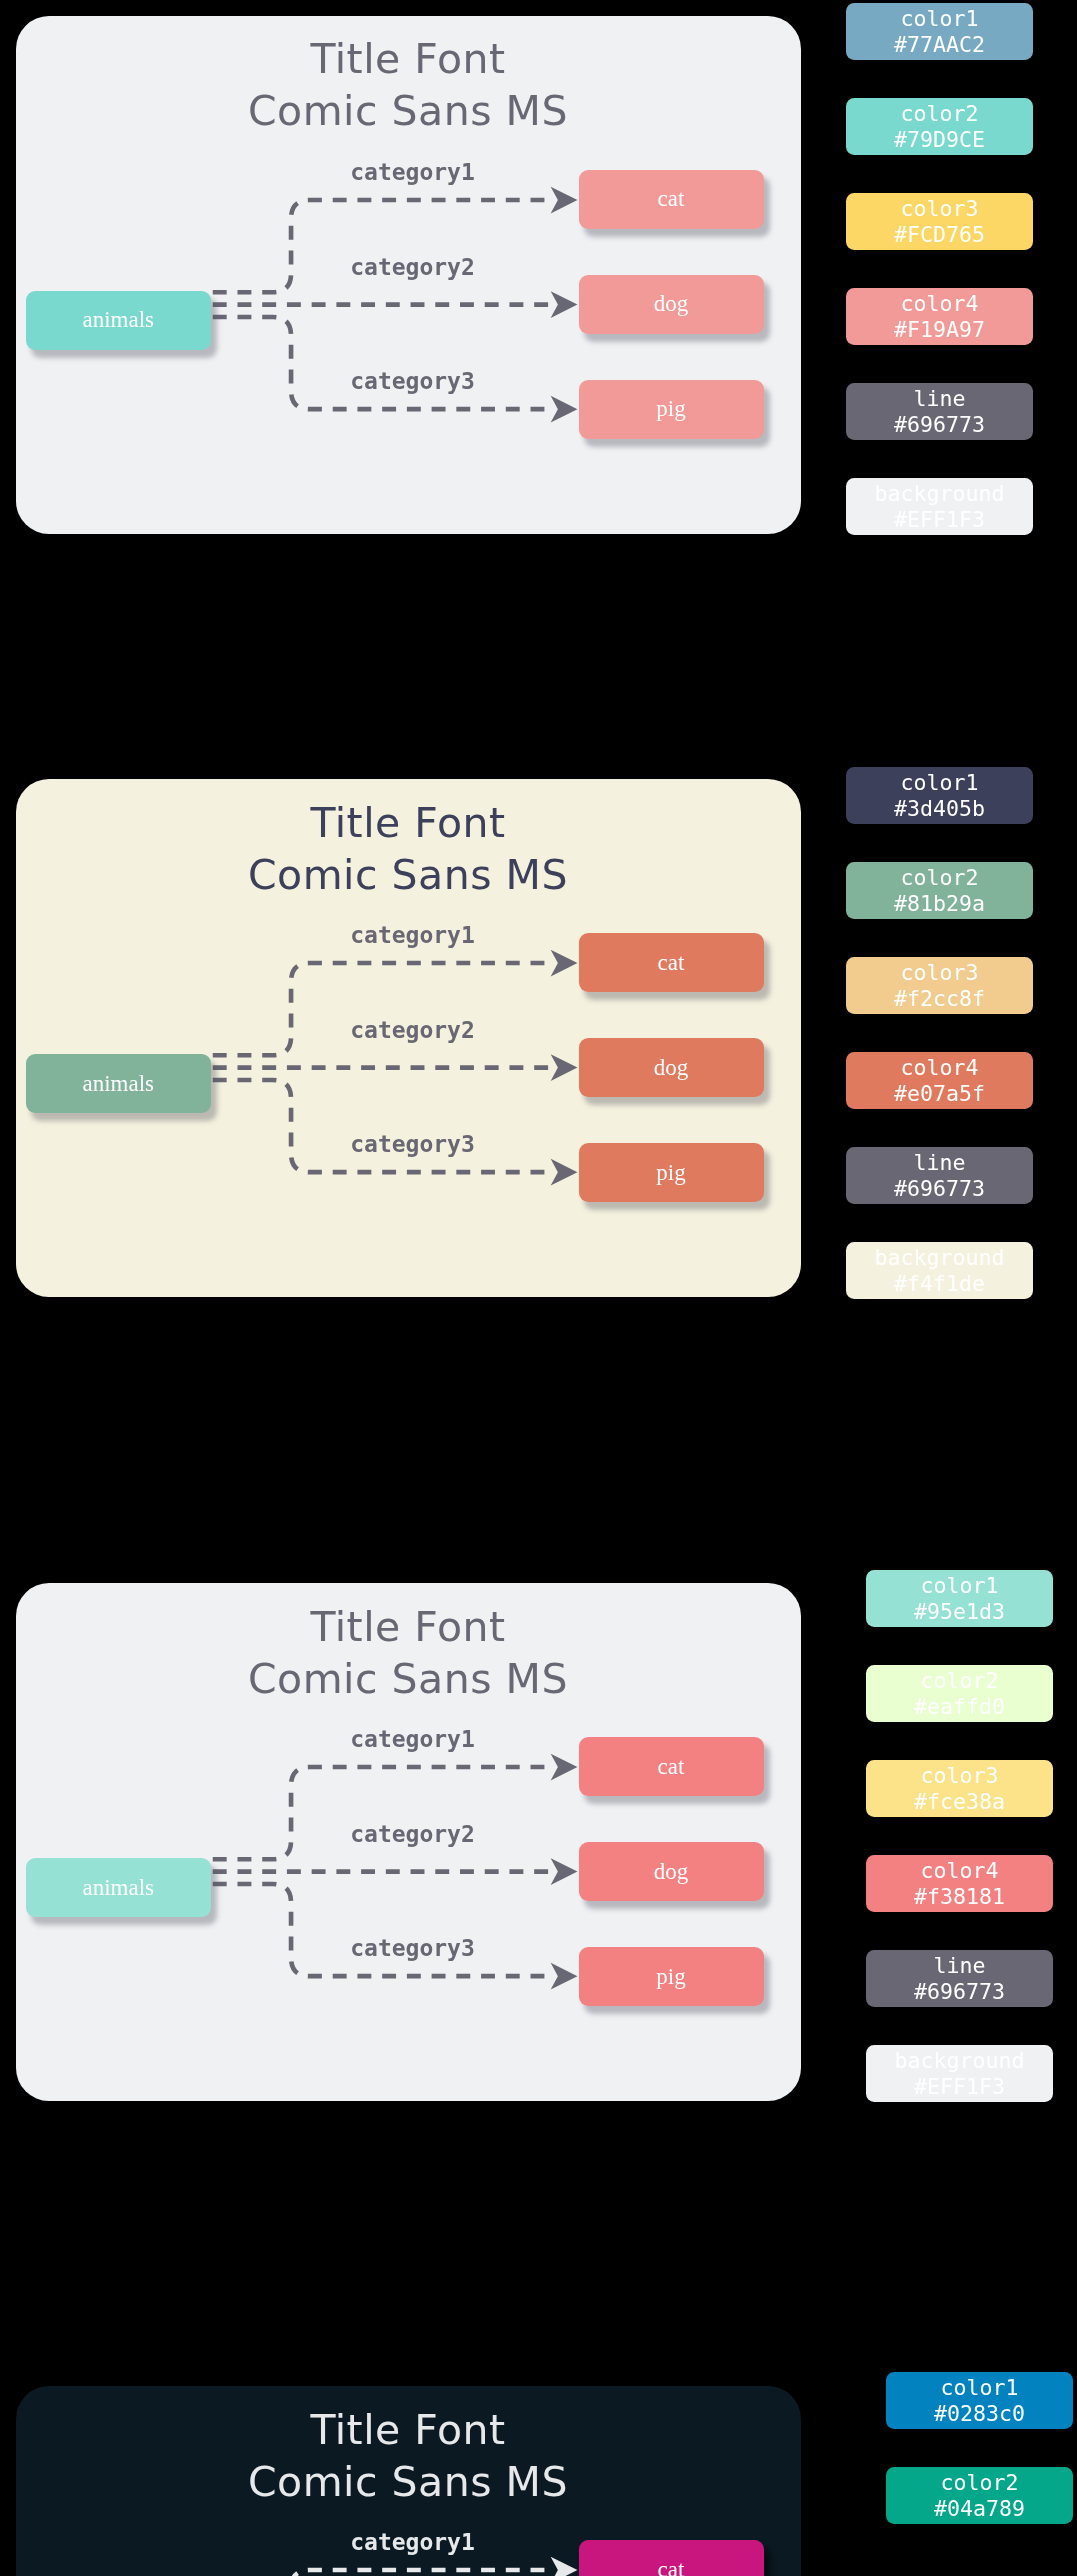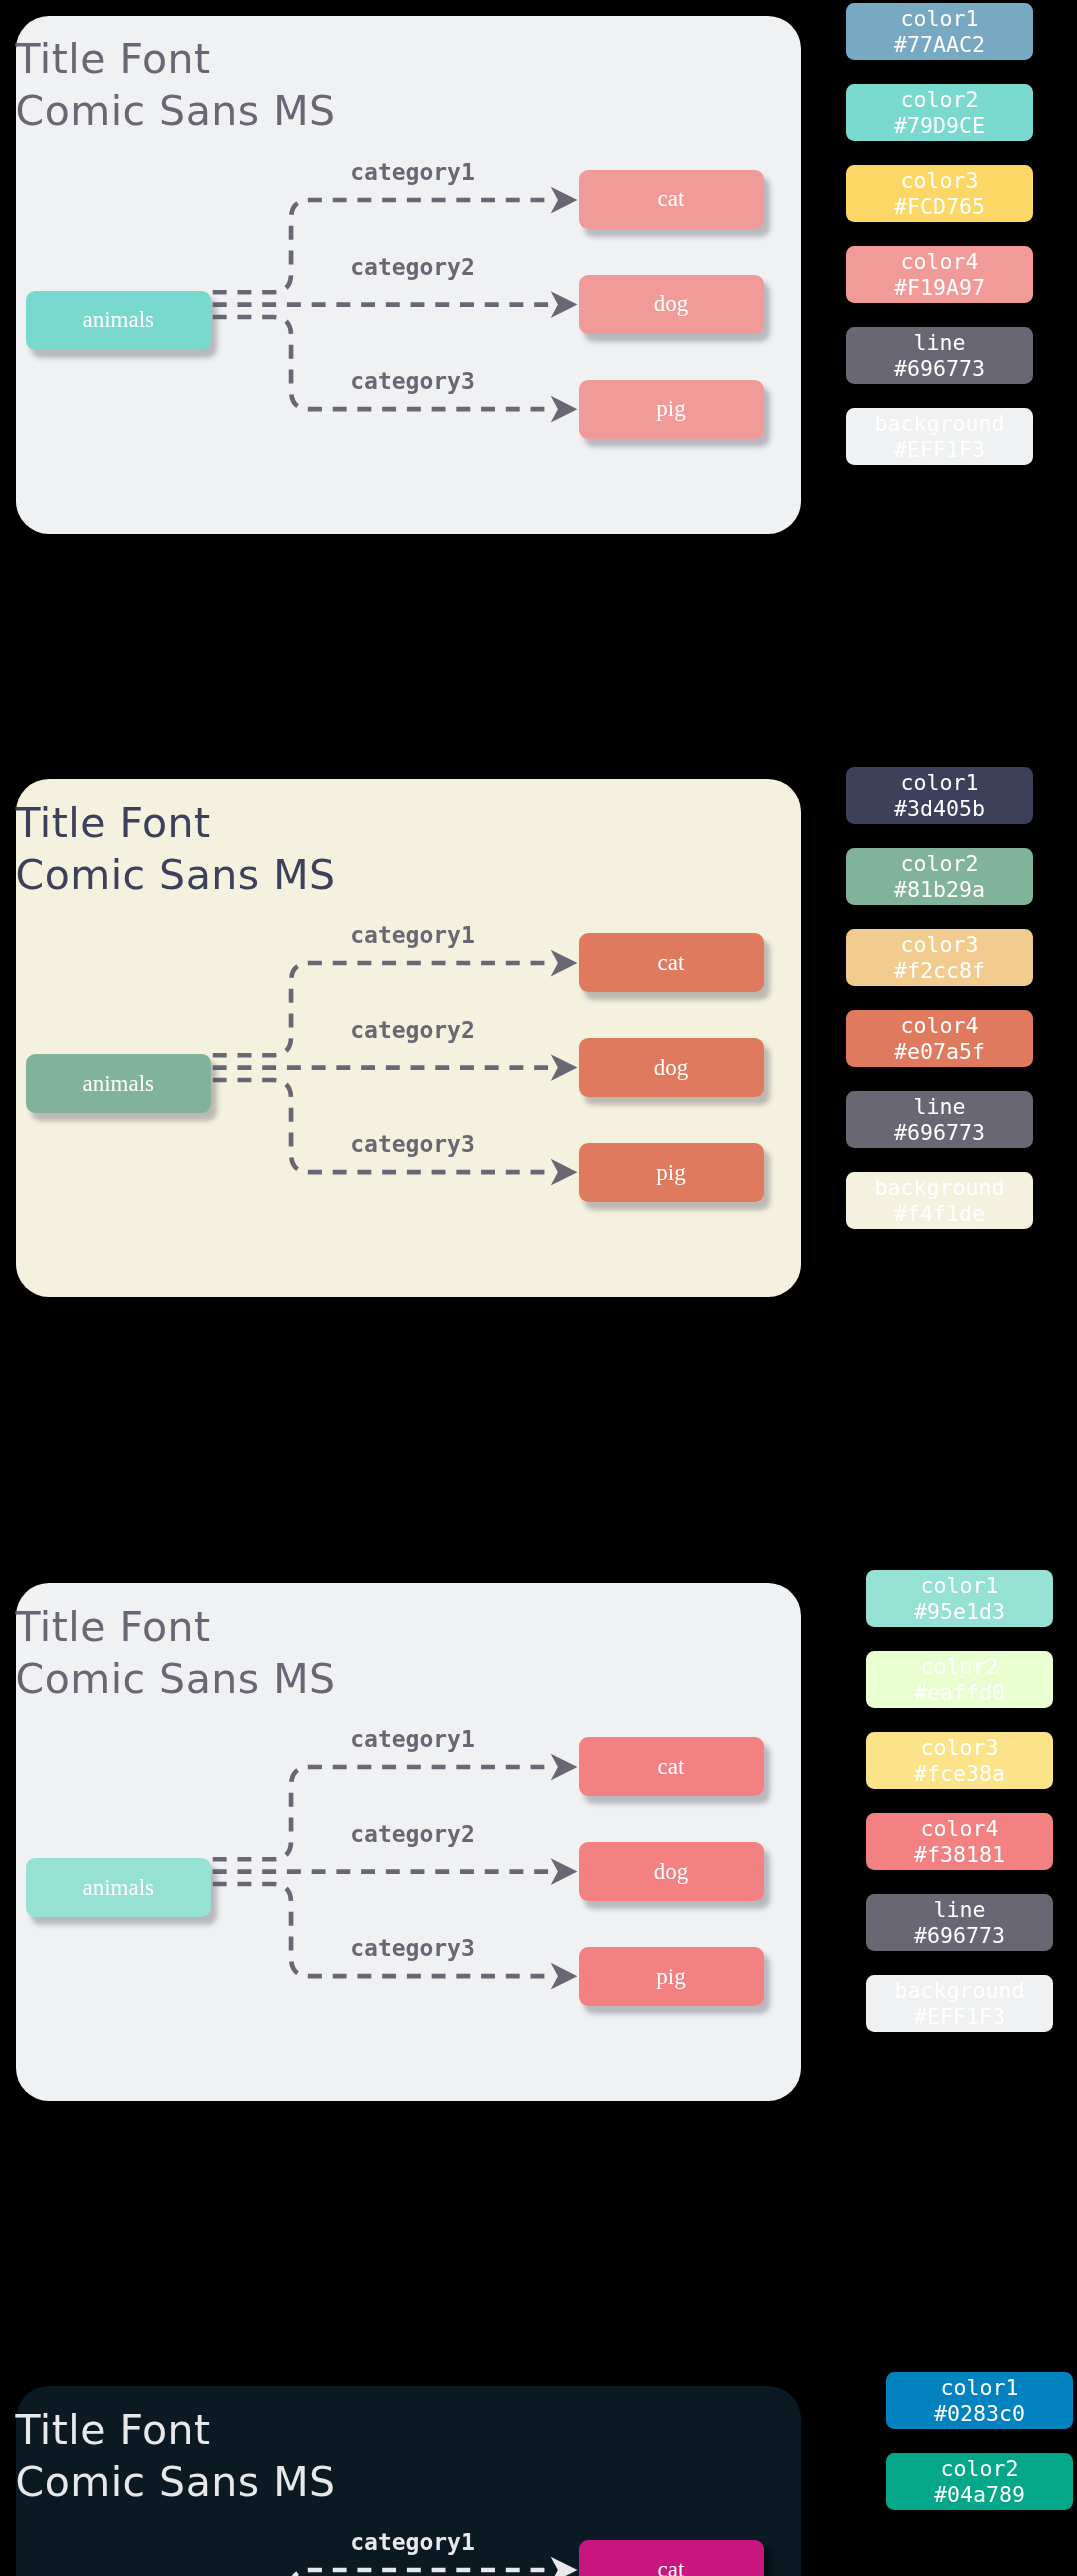--- a/index.html
+++ b/index.html
@@ -17,20 +17,21 @@
     left:15.5px;width:785px;height:518px;
     border-radius:33px;
   }
   #panel-1{top:15.5px}
   #panel-2{top:779px}
   #panel-3{top:1583px}
   #panel-4{top:2386px}
 
   .title{
     position:absolute;top:17.5px;left:0;width:100%;
+    text-align:center;
     font-size:41px;line-height:52px;
     letter-spacing:0.5px;
   }
 
   .connectors{
     position:absolute;left:0;top:0;width:785px;height:518px;
   }
   .edge{
     fill:none;
     stroke-width:9;
@@ -68,21 +69,21 @@
     position:absolute;width:187px;
   }
   #swatches-1{left:846px;top:3.1px}
   #swatches-2{left:846px;top:767px}
   #swatches-3{left:866px;top:1570px}
   #swatches-4{left:886px;top:2372px}
 
   .swatch{
     width:187px;height:57px;
     border-radius:8.2px;
-    margin-bottom:24px;
+    margin-bottom:38px;
     display:flex;flex-direction:column;
     align-items:center;justify-content:center;
     color:#fff;
     font-family:"DejaVu Sans Mono", monospace;
     font-size:21.6px;line-height:26px;
   }
 </style>
 </head>
 <body style="background-color: rgb(0, 0, 0);">
 

